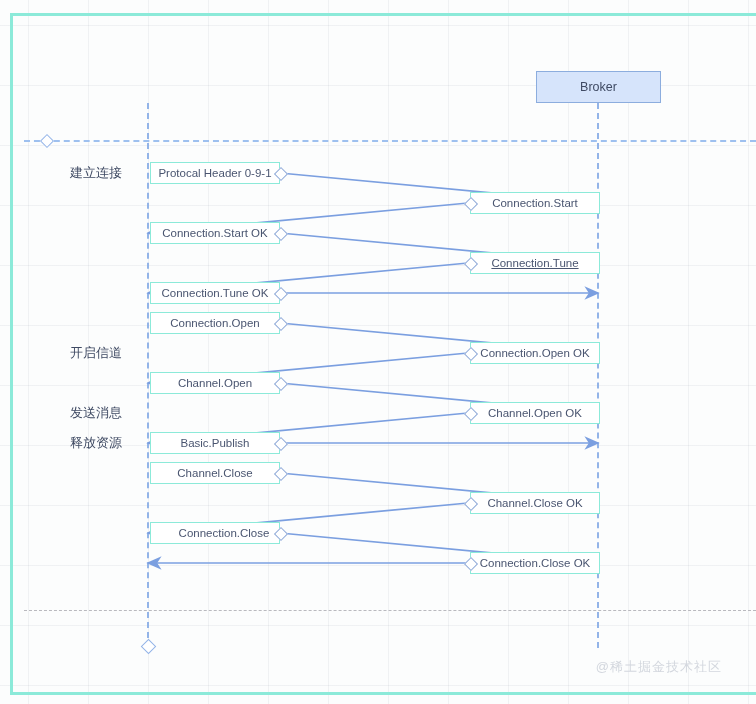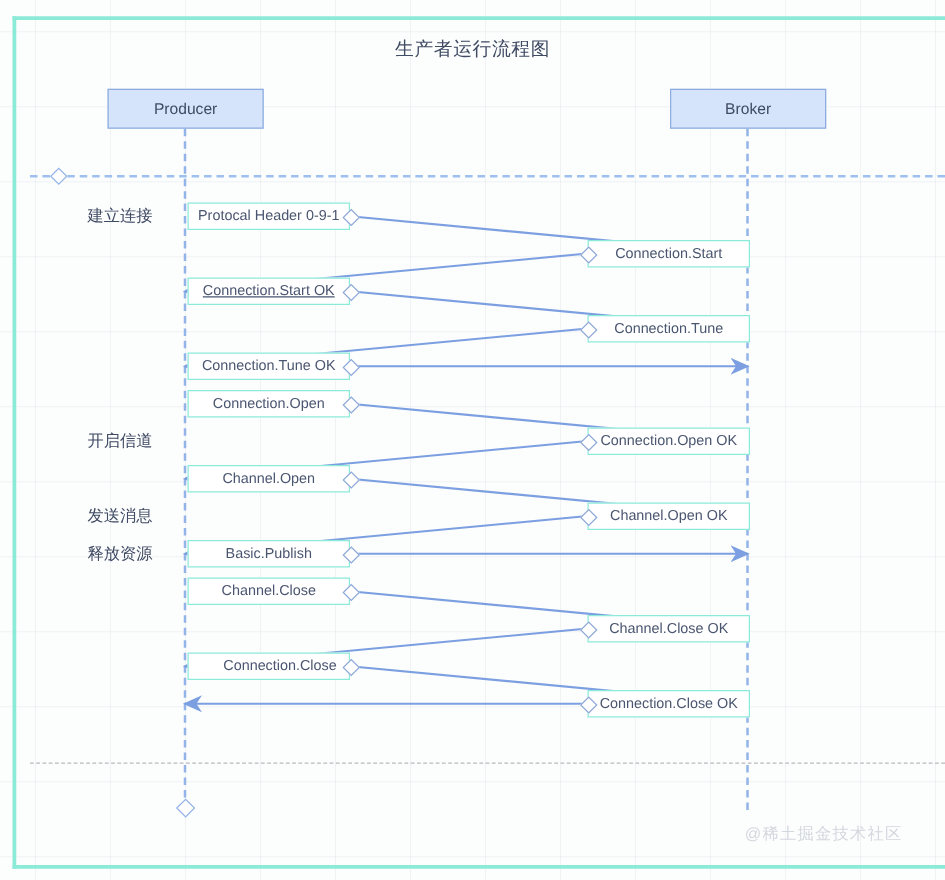--- a/index.html
+++ b/index.html
@@ -137,23 +137,21 @@
     letter-spacing:1px;
   }
 </style>
 </head>
 <body>
 
 <div id="canvas">
 
   <div id="frame"></div>
 
-  <div id="title">生产者运行流程图</div>
-
-  <div class="actor" id="actor-producer">Producer</div>
+
   <div class="actor" id="actor-broker">Broker</div>
 
   <div class="lifeline" id="lifeline-producer"></div>
   <div class="lifeline" id="lifeline-broker"></div>
   <div class="lifeline-end"></div>
 
   <div class="sep" id="sep-top"></div>
   <div id="sep-top-diamond"></div>
   <div class="sep" id="sep-bottom"></div>
 
@@ -186,23 +184,23 @@
       <div class="stage-label" style="top: 164px;">建立连接</div>
       <div class="stage-label" style="top: 344px;">开启信道</div>
       <div class="stage-label" style="top: 404px;">发送消息</div>
       <div class="stage-label" style="top: 434px;">释放资源</div>
     </div>
   <div id="msg-layer">
       <div class="msgbox" style="top: 162px; left: 150px; width: 130px;">Protocal Header 0-9-1</div>
       <div class="diamond" style="top: 169px; left: 276px;"></div>
       <div class="msgbox" style="top: 192px; left: 470px; width: 130px;">Connection.Start</div>
       <div class="diamond" style="top: 199px; left: 466px;"></div>
-      <div class="msgbox" style="top: 222px; left: 150px; width: 130px; text-decoration: underline;">Connection.Start OK</div>
+      <div class="msgbox" style="top: 222px; left: 150px; width: 130px;">Connection.Start OK</div>
       <div class="diamond" style="top: 229px; left: 276px;"></div>
-      <div class="msgbox" style="top: 252px; left: 470px; width: 130px;">Connection.Tune</div>
+      <div class="msgbox" style="top: 252px; left: 470px; width: 130px; text-decoration: underline;">Connection.Tune</div>
       <div class="diamond" style="top: 259px; left: 466px;"></div>
       <div class="msgbox" style="top: 282px; left: 150px; width: 130px;">Connection.Tune OK</div>
       <div class="diamond" style="top: 289px; left: 276px;"></div>
       <div class="msgbox" style="top: 312px; left: 150px; width: 130px;">Connection.Open</div>
       <div class="diamond" style="top: 319px; left: 276px;"></div>
       <div class="msgbox" style="top: 342px; left: 470px; width: 130px; text-align: center;">Connection.Open OK</div>
       <div class="diamond" style="top: 349px; left: 466px;"></div>
       <div class="msgbox" style="top: 372px; left: 150px; width: 130px; text-align: center;">Channel.Open</div>
       <div class="diamond" style="top: 379px; left: 276px;"></div>
       <div class="msgbox" style="top: 402px; left: 470px; width: 130px;">Channel.Open OK</div>

